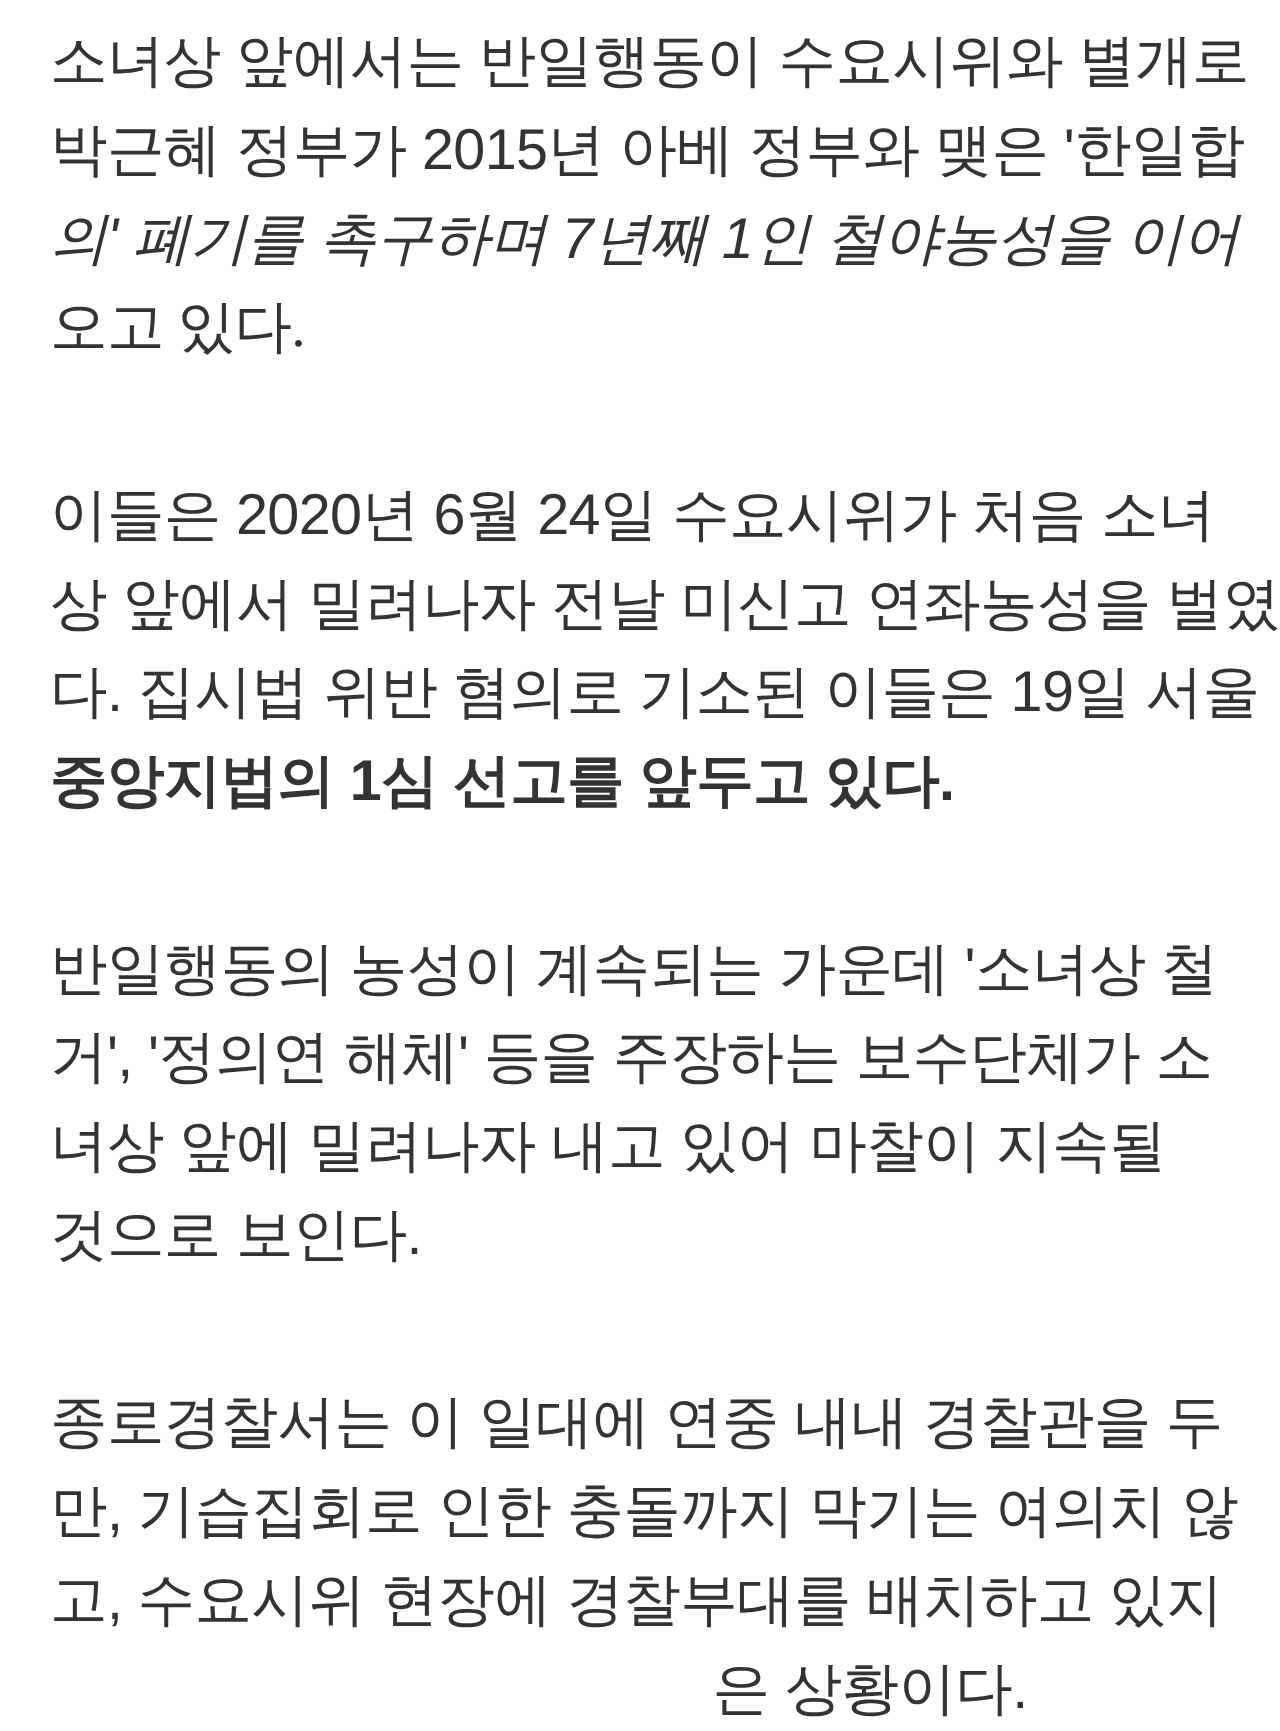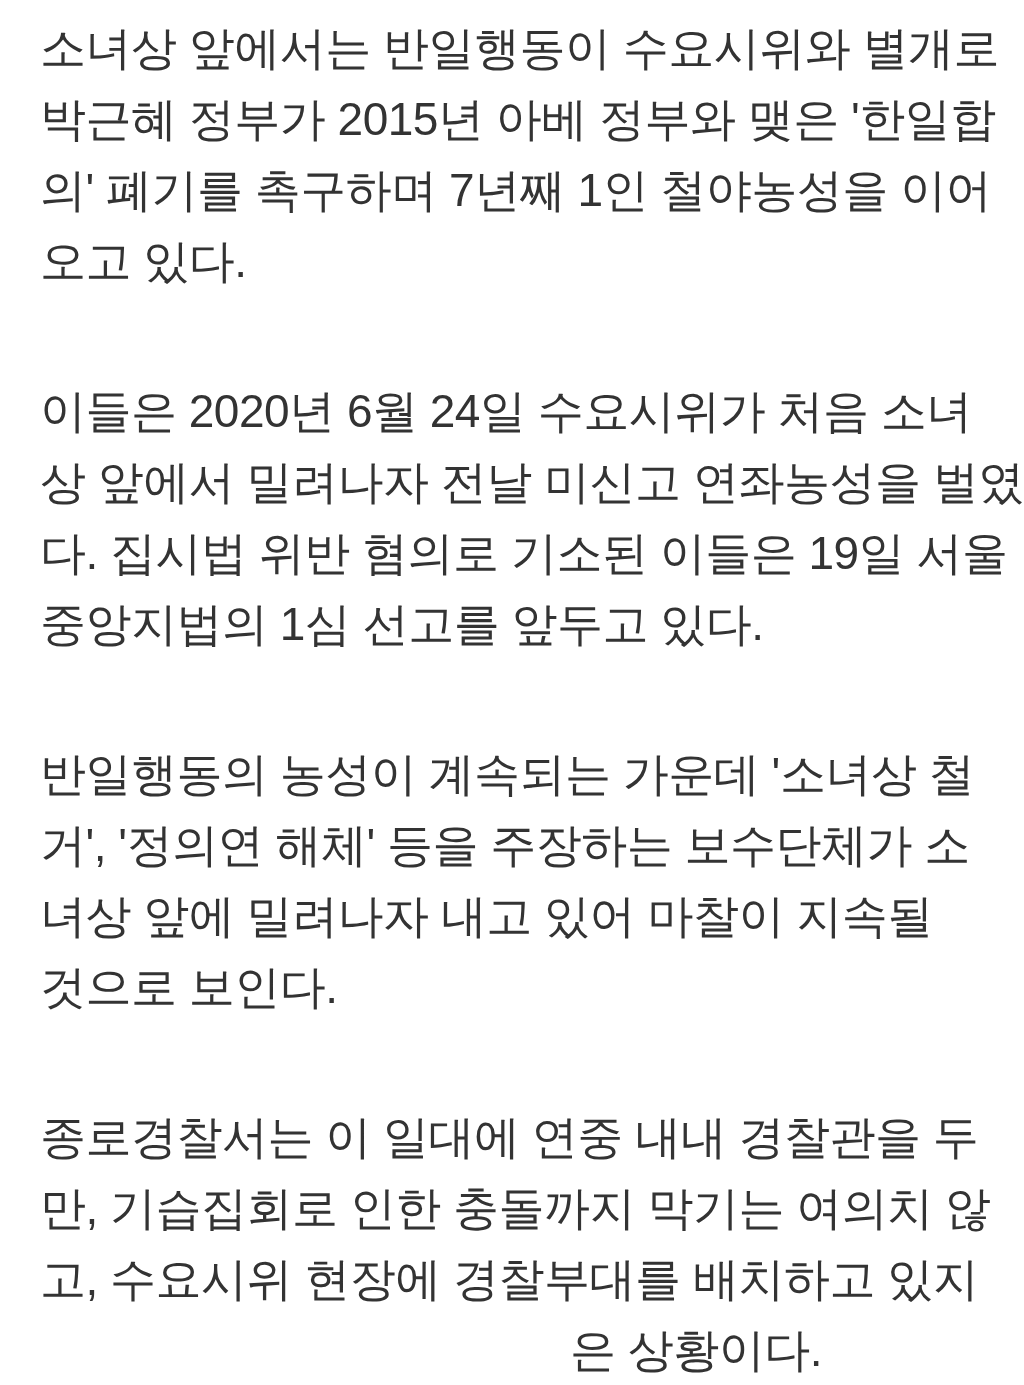--- a/index.html
+++ b/index.html
@@ -35,29 +35,29 @@
   }
 </style>
 </head>
 <body>
 
 <main class="article-body">
 
   <p class="para">
     <span class="line" style="display: block;">소녀상 앞에서는 반일행동이 수요시위와 별개로</span>
     <span class="line" style="display: block;">박근혜 정부가 2015년 아베 정부와 맺은 '한일합</span>
-    <span class="line" style="display: block;">의' 폐기를 촉구하며 7년째 1인 철야농성을 이어</span>
-    <span class="line" style="display: block;">오고 있다.</span>
+    <span class="line" style="display: block; font-style: italic;">의' 폐기를 촉구하며 7년째 1인 철야농성을 이어</span>
+    <span class="line" style="display: block; font-family: Liberation Serif, serif;">오고 있다.</span>
   </p>
 
   <p class="para">
     <span class="line" style="display: block;">이들은 2020년 6월 24일 수요시위가 처음 소녀</span>
     <span class="line" style="display: block;">상 앞에서 밀려나자 전날 미신고 연좌농성을 벌였</span>
     <span class="line" style="display: block;">다. 집시법 위반 혐의로 기소된 이들은 19일 서울</span>
-    <span class="line" style="display: block;">중앙지법의 1심 선고를 앞두고 있다.</span>
+    <span class="line" style="display: block; font-weight: bold;">중앙지법의 1심 선고를 앞두고 있다.</span>
   </p>
 
   <p class="para">
     <span class="line" style="display: block;">반일행동의 농성이 계속되는 가운데 '소녀상 철</span>
     <span class="line" style="display: block;">거', '정의연 해체' 등을 주장하는 보수단체가 소</span>
     <span class="line" style="display: block;">녀상 앞에 밀려나자 내고 있어 마찰이 지속될</span>
     <span class="line" style="display: block;">것으로 보인다.</span>
   </p>
 
   <p class="para">

